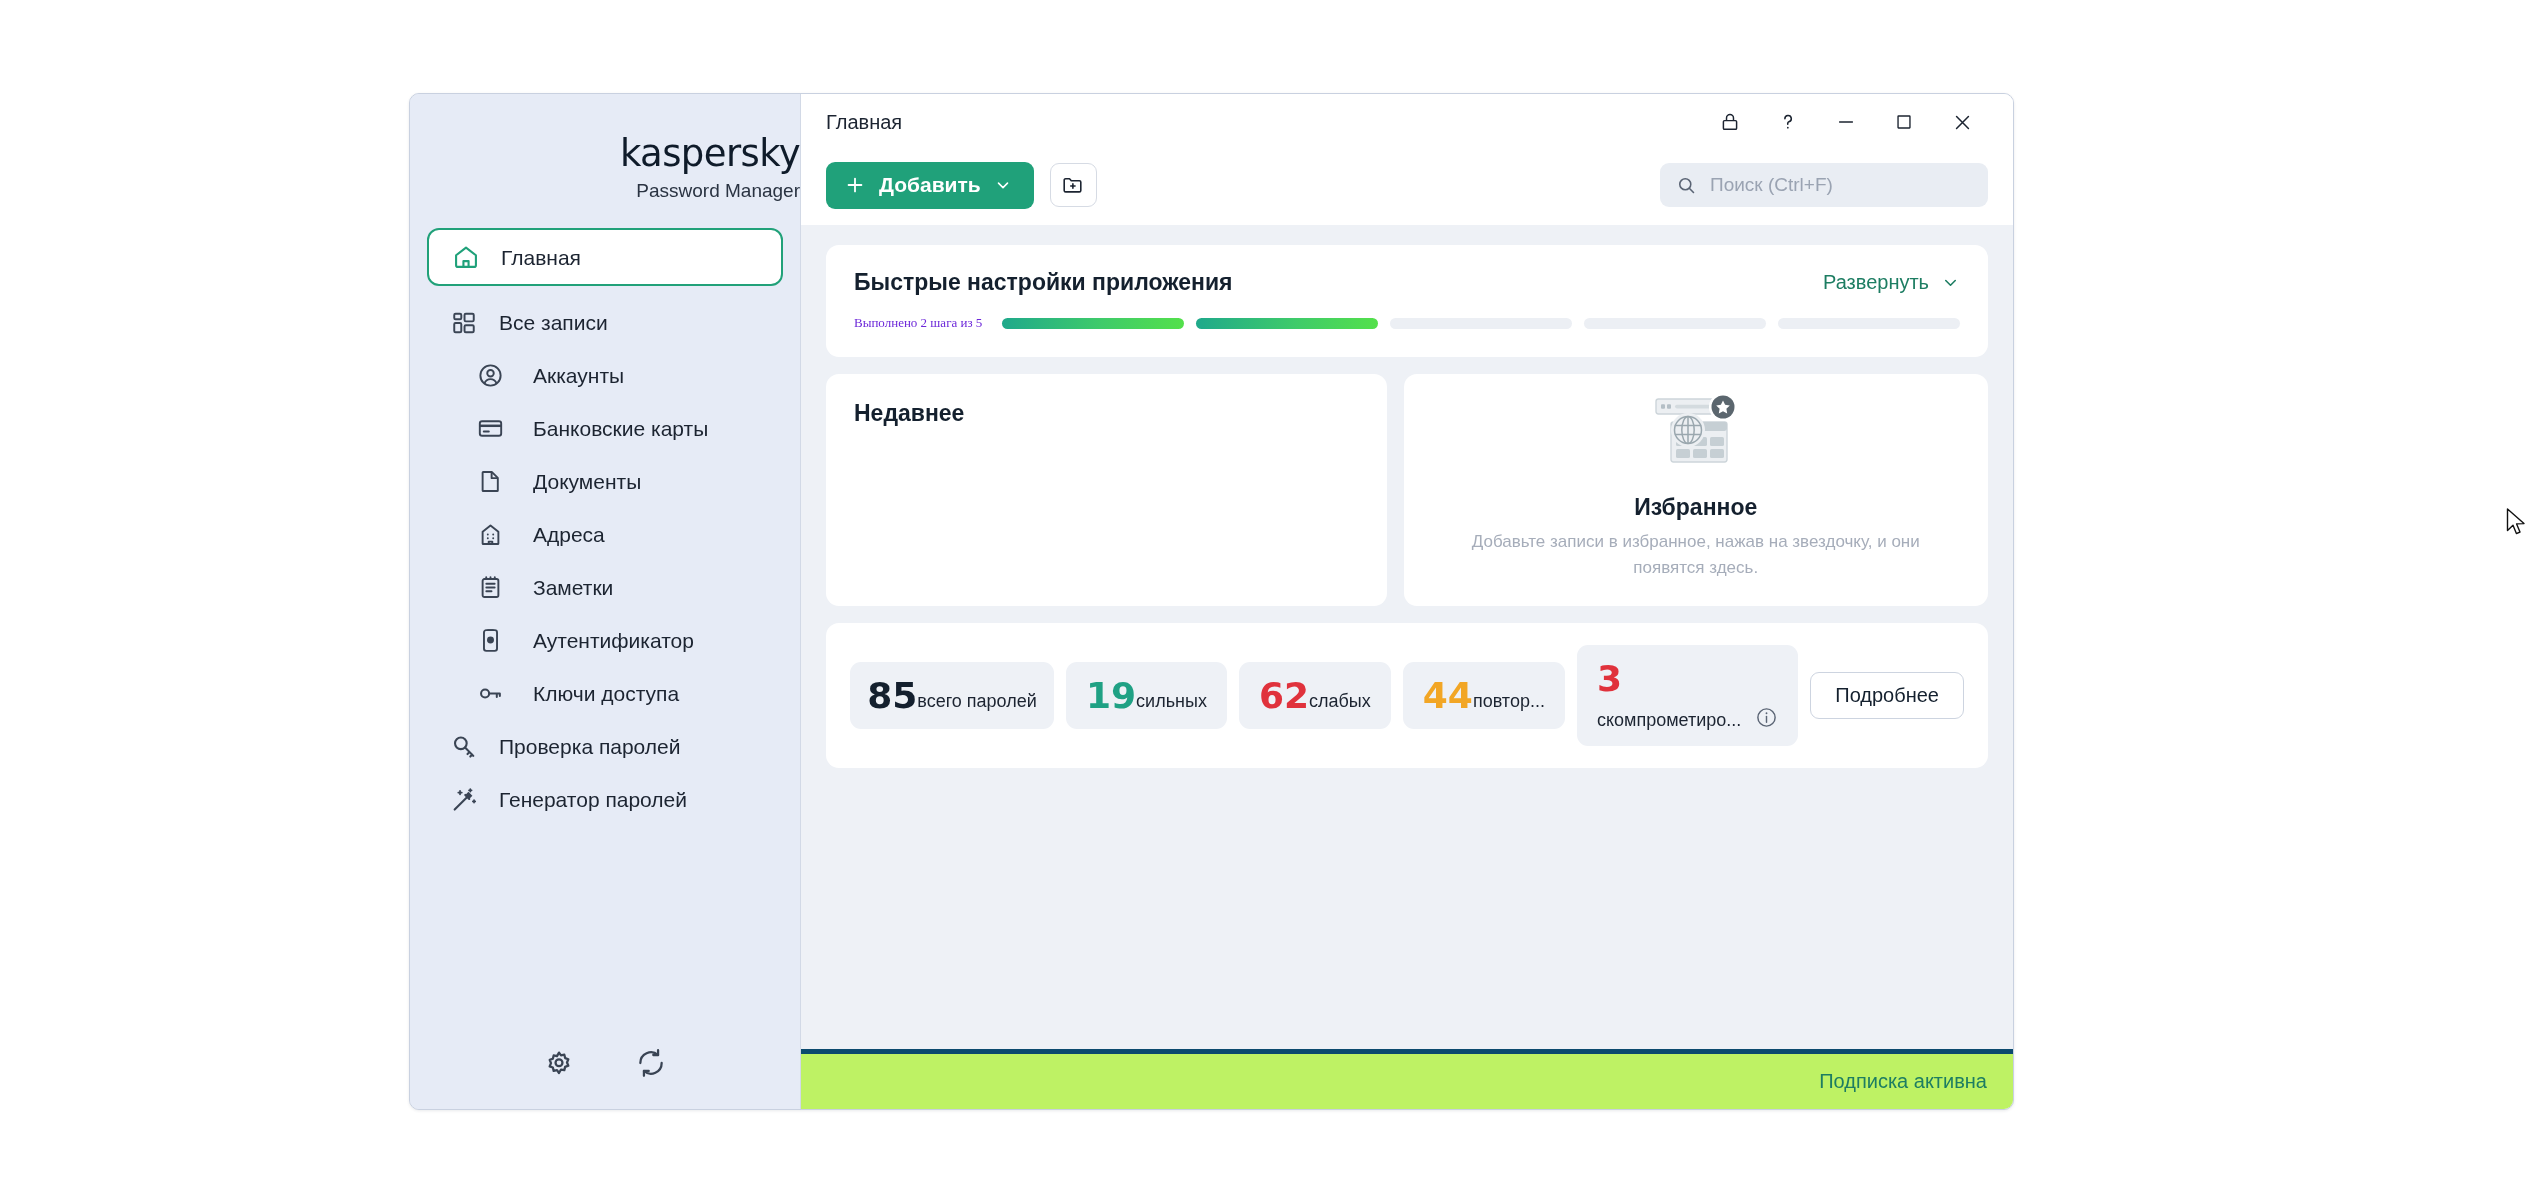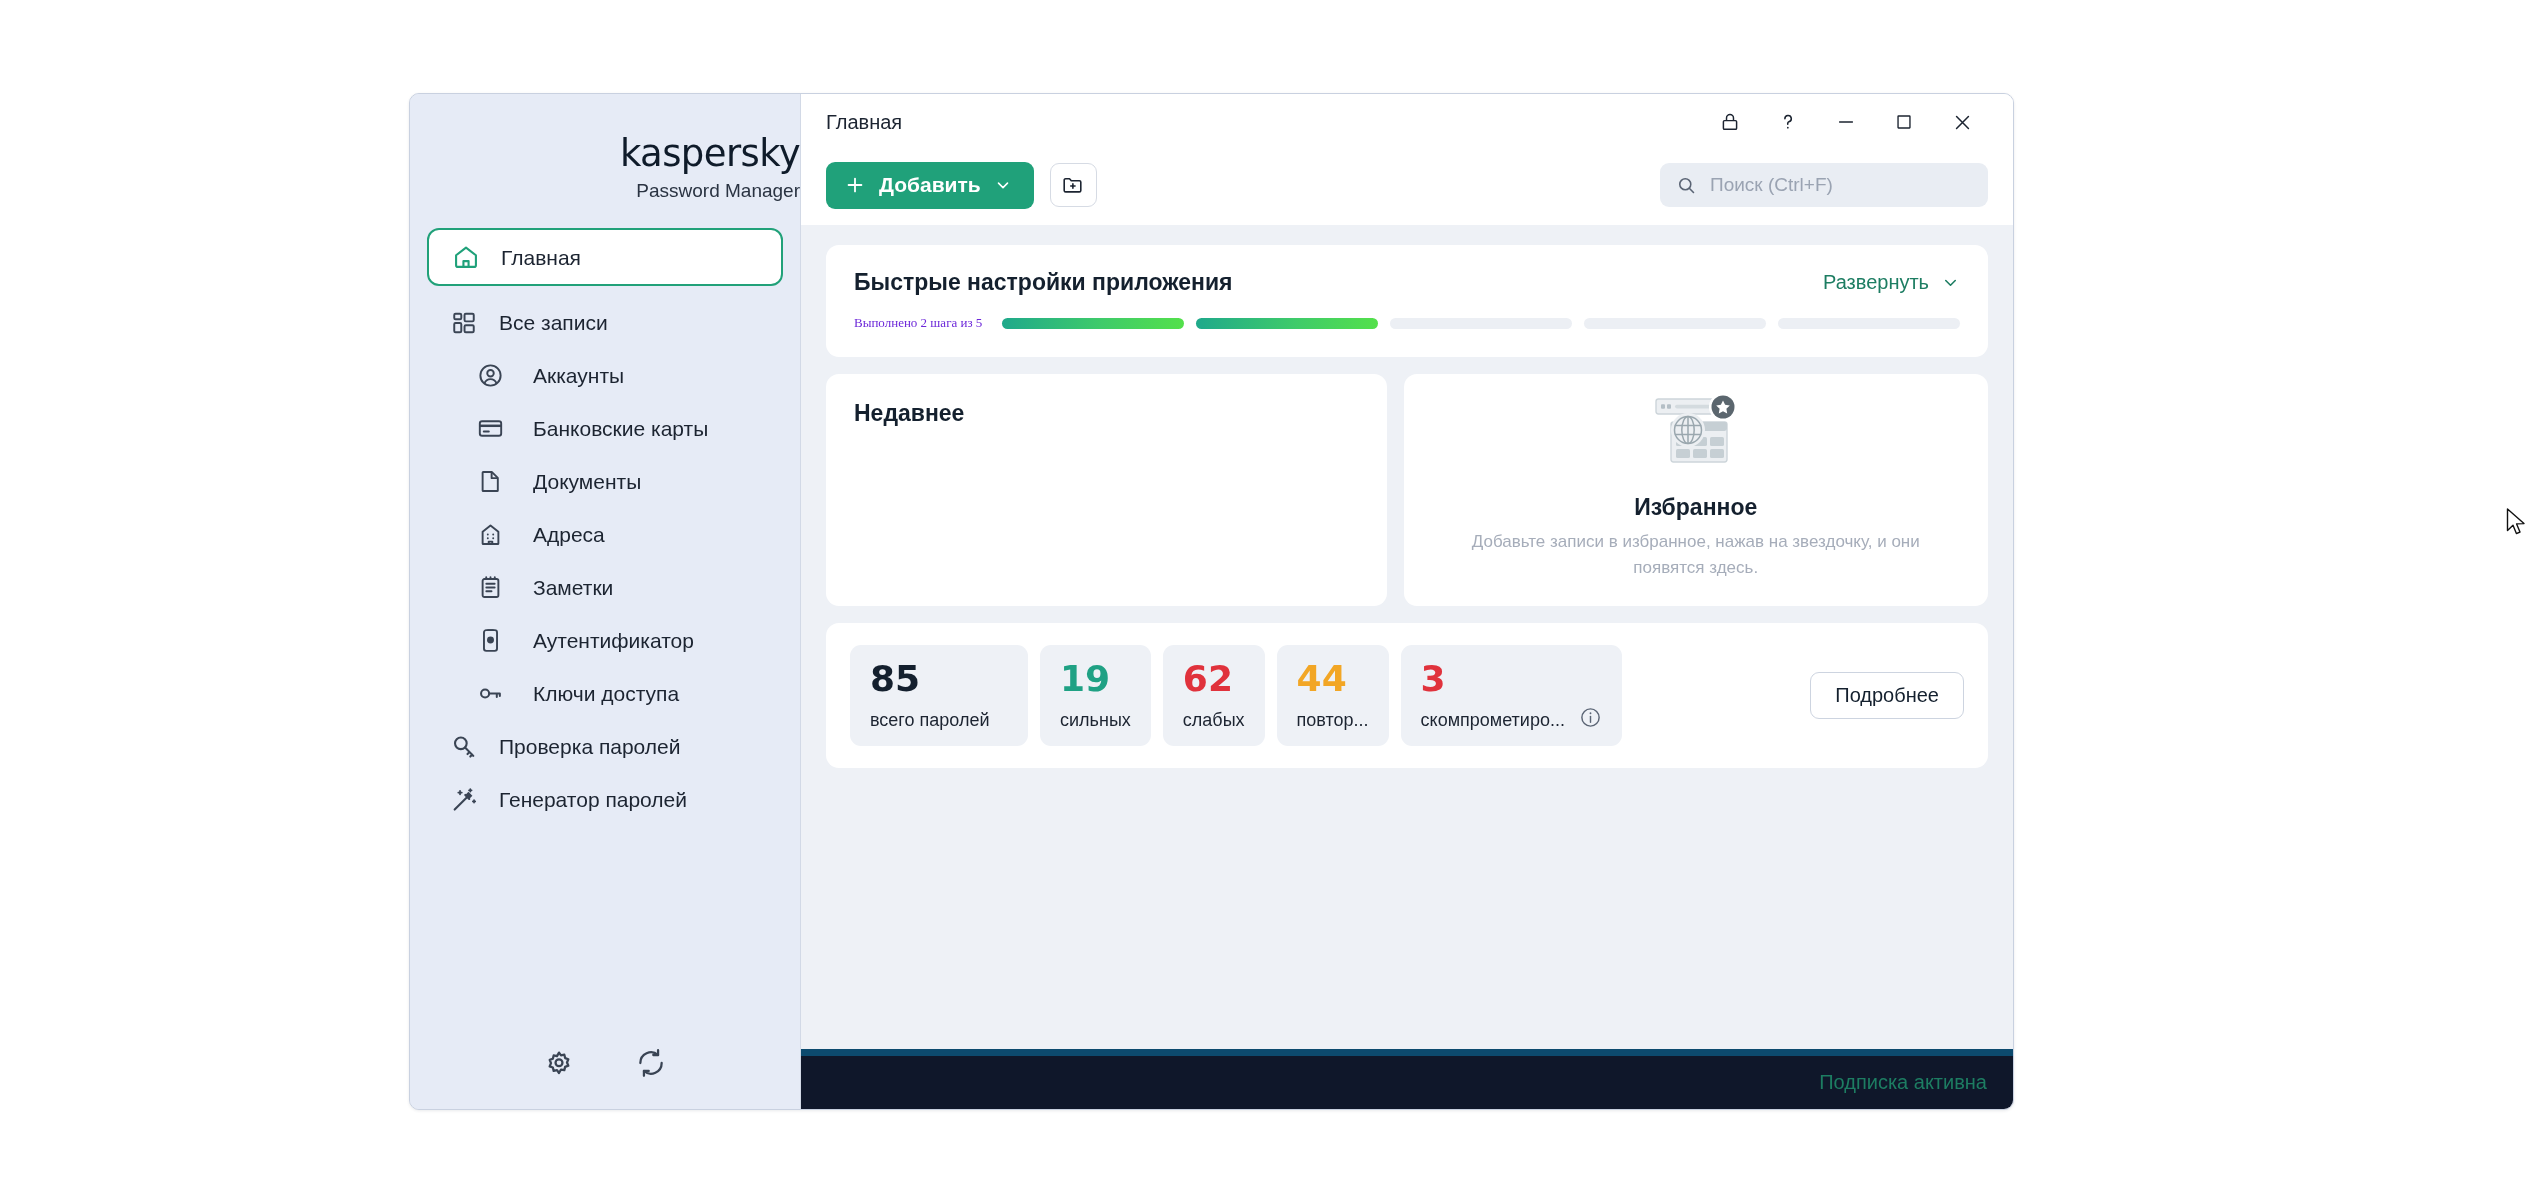--- a/index.html
+++ b/index.html
@@ -145,39 +145,39 @@
     padding: 18px 40px 24px 40px;
   }
   .fav-ill { margin-bottom: 6px; }
   .fav-title { font-size:23px; font-weight:700; color:#14202e; margin-top: 4px; }
   .fav-desc { font-size:17px; color:#a6adba; text-align:center; line-height:1.55; margin-top:8px; }
 
   .stats { display:flex; align-items:center; padding: 22px 24px; gap: 12px; }
   .stat {
     background:#eef1f6; border-radius:11px;
     padding: 16px 20px 15px 20px;
-    display:flex; flex-direction:column; justify-content:center;
+    display:flex; flex-direction:row; justify-content:center;
   }
   .stat.wide { min-width: 178px; }
   .stat-num { font-size:36px; font-weight:700; line-height:1; font-family:"DejaVu Sans", sans-serif; }
   .stat-lbl { font-size:18px; color:#1c2431; margin-top: 13px; white-space:nowrap; }
   .stat.withinfo { display:flex; flex-direction:row; align-items:flex-end; gap:14px; }
   .stat.withinfo .col { display:flex; flex-direction:column; }
   .btn-more {
     margin-left:auto;
     background:#fff; border:1px solid #cdd4e0; border-radius:9px;
     height:47px; padding: 0 24px;
     font-size:20px; color:#14202e; cursor:default;
     font-family:"Liberation Sans", sans-serif;
   }
 
   .footer {
     height: 60px; flex: 0 0 60px;
-    background:#0f172a;
-    border-top: 7px solid #0c4a6e;
+    background:#bef264;
+    border-top: 5px solid #0c4a6e;
     display:flex; align-items:center; justify-content:flex-end;
     padding-right: 26px;
   }
   .footer-link { color:#1d7d62; font-size:20px; cursor:default; }
 
   .cursor { position:absolute; left:2506px; top:508px; pointer-events:none; }
 </style>
 </head>
 <body>
 

